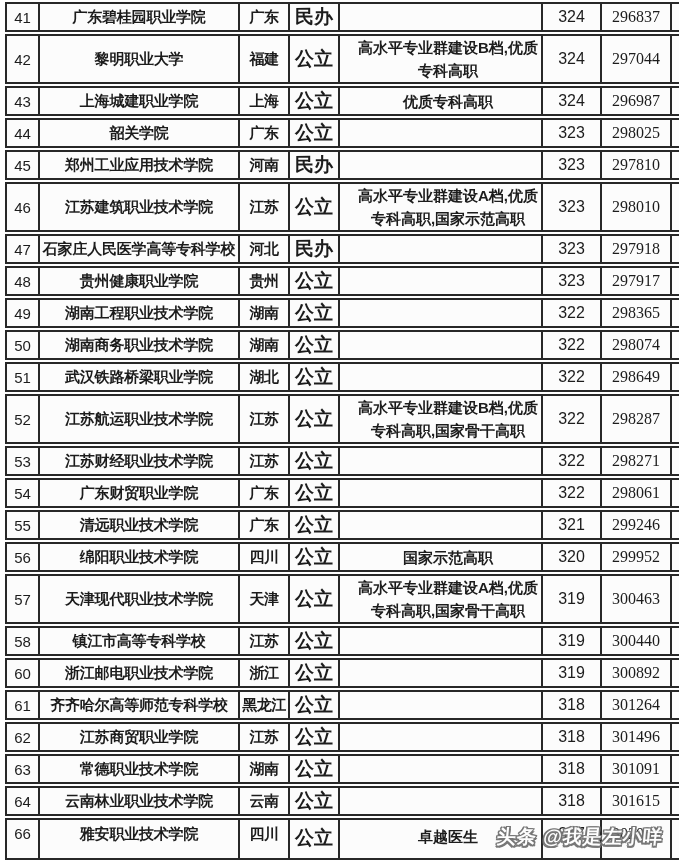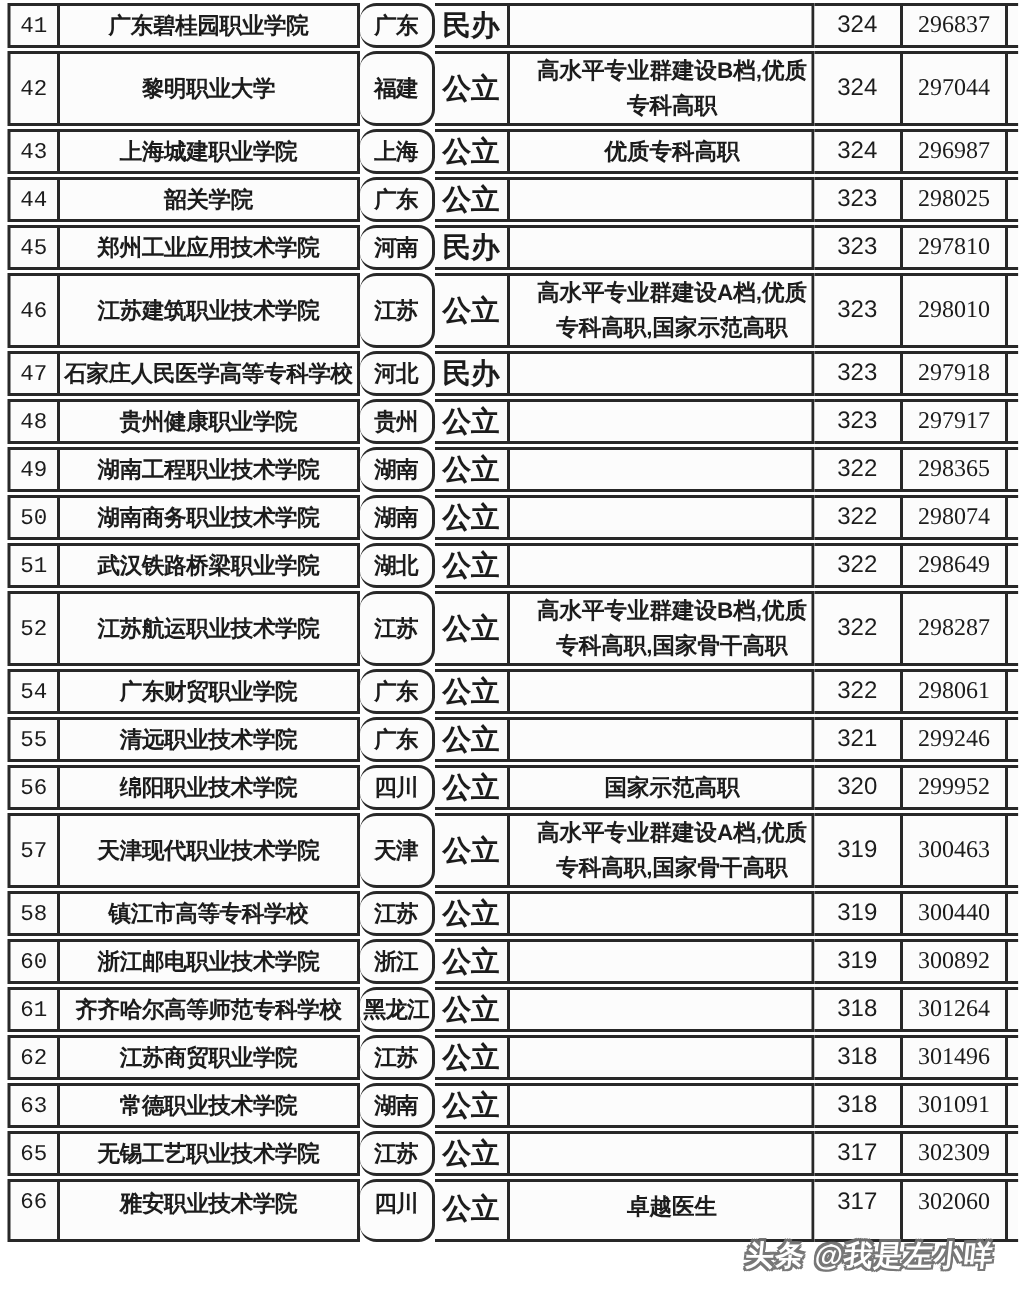--- a/index.html
+++ b/index.html
@@ -30,31 +30,31 @@
     box-sizing:border-box;
     border:2px solid #282828;
     border-left:none;
     background:#fcfcfc;
     text-align:center;
     vertical-align:middle;
     padding:0;
     overflow:hidden;
     color:#1c1c1c;
   }
-  td:first-child { border-left:2px solid #282828;font-family:Liberation Mono, monospace; }
+  td:first-child { border-left:2px solid #282828; }
   td.cell-sliver { border-right:none; }
 
   tr.normal td { height:28px; }
   tr.tall td   { height:50px; }
   tr.last td   { height:42px; vertical-align:top; padding-top:5px; }
   tr.last td.cell-tags { padding-top:5px; }
 
   .cell-rank { font-size:15px; }
   .cell-name { font-size:15px; font-weight:700; letter-spacing:-0.2px;margin-left:48px; }
-  .cell-province { font-size:15px; font-weight:700; letter-spacing:-0.5px;border-radius:11px; }
+  .cell-province { font-size:15px; font-weight:700; letter-spacing:-0.5px; }
   .cell-ownership { font-size:19px; font-weight:700; }
   .cell-tags {
     font-size:15px; font-weight:700;
     line-height:23px;
     word-break:break-all;
     padding-left:18px; padding-right:3px;
   }
   .cell-score { font-size:16px; }
   .cell-code  { font-size:16px;font-family:Liberation Serif, serif; }
 
@@ -210,20 +210,30 @@
           <td class="cell-rank">52</td>
           <td class="cell-name">江苏航运职业技术学院</td>
           <td class="cell-province">江苏</td>
           <td class="cell-ownership">公立</td>
           <td class="cell-tags">高水平专业群建设B档,优质专科高职,国家骨干高职</td>
           <td class="cell-score">322</td>
           <td class="cell-code">298287</td>
           <td class="cell-sliver"></td>
         </tr>
         <tr class="normal">
+          <td class="cell-rank">53</td>
+          <td class="cell-name">江苏财经职业技术学院</td>
+          <td class="cell-province">江苏</td>
+          <td class="cell-ownership">公立</td>
+          <td class="cell-tags"></td>
+          <td class="cell-score">322</td>
+          <td class="cell-code">298271</td>
+          <td class="cell-sliver"></td>
+        </tr>
+        <tr class="normal">
           <td class="cell-rank">54</td>
           <td class="cell-name">广东财贸职业学院</td>
           <td class="cell-province">广东</td>
           <td class="cell-ownership">公立</td>
           <td class="cell-tags"></td>
           <td class="cell-score">322</td>
           <td class="cell-code">298061</td>
           <td class="cell-sliver"></td>
         </tr>
         <tr class="normal">
@@ -300,27 +310,27 @@
           <td class="cell-rank">63</td>
           <td class="cell-name">常德职业技术学院</td>
           <td class="cell-province">湖南</td>
           <td class="cell-ownership">公立</td>
           <td class="cell-tags"></td>
           <td class="cell-score">318</td>
           <td class="cell-code">301091</td>
           <td class="cell-sliver"></td>
         </tr>
         <tr class="normal">
-          <td class="cell-rank">65</td>
-          <td class="cell-name">无锡工艺职业技术学院</td>
-          <td class="cell-province">江苏</td>
-          <td class="cell-ownership">公立</td>
-          <td class="cell-tags"></td>
-          <td class="cell-score">317</td>
-          <td class="cell-code">302309</td>
+          <td class="cell-rank">64</td>
+          <td class="cell-name">云南林业职业技术学院</td>
+          <td class="cell-province">云南</td>
+          <td class="cell-ownership">公立</td>
+          <td class="cell-tags"></td>
+          <td class="cell-score">318</td>
+          <td class="cell-code">301615</td>
           <td class="cell-sliver"></td>
         </tr>
         <tr class="normal last">
           <td class="cell-rank">66</td>
           <td class="cell-name">雅安职业技术学院</td>
           <td class="cell-province">四川</td>
           <td class="cell-ownership">公立</td>
           <td class="cell-tags">卓越医生</td>
           <td class="cell-score">317</td>
           <td class="cell-code">302060</td>

